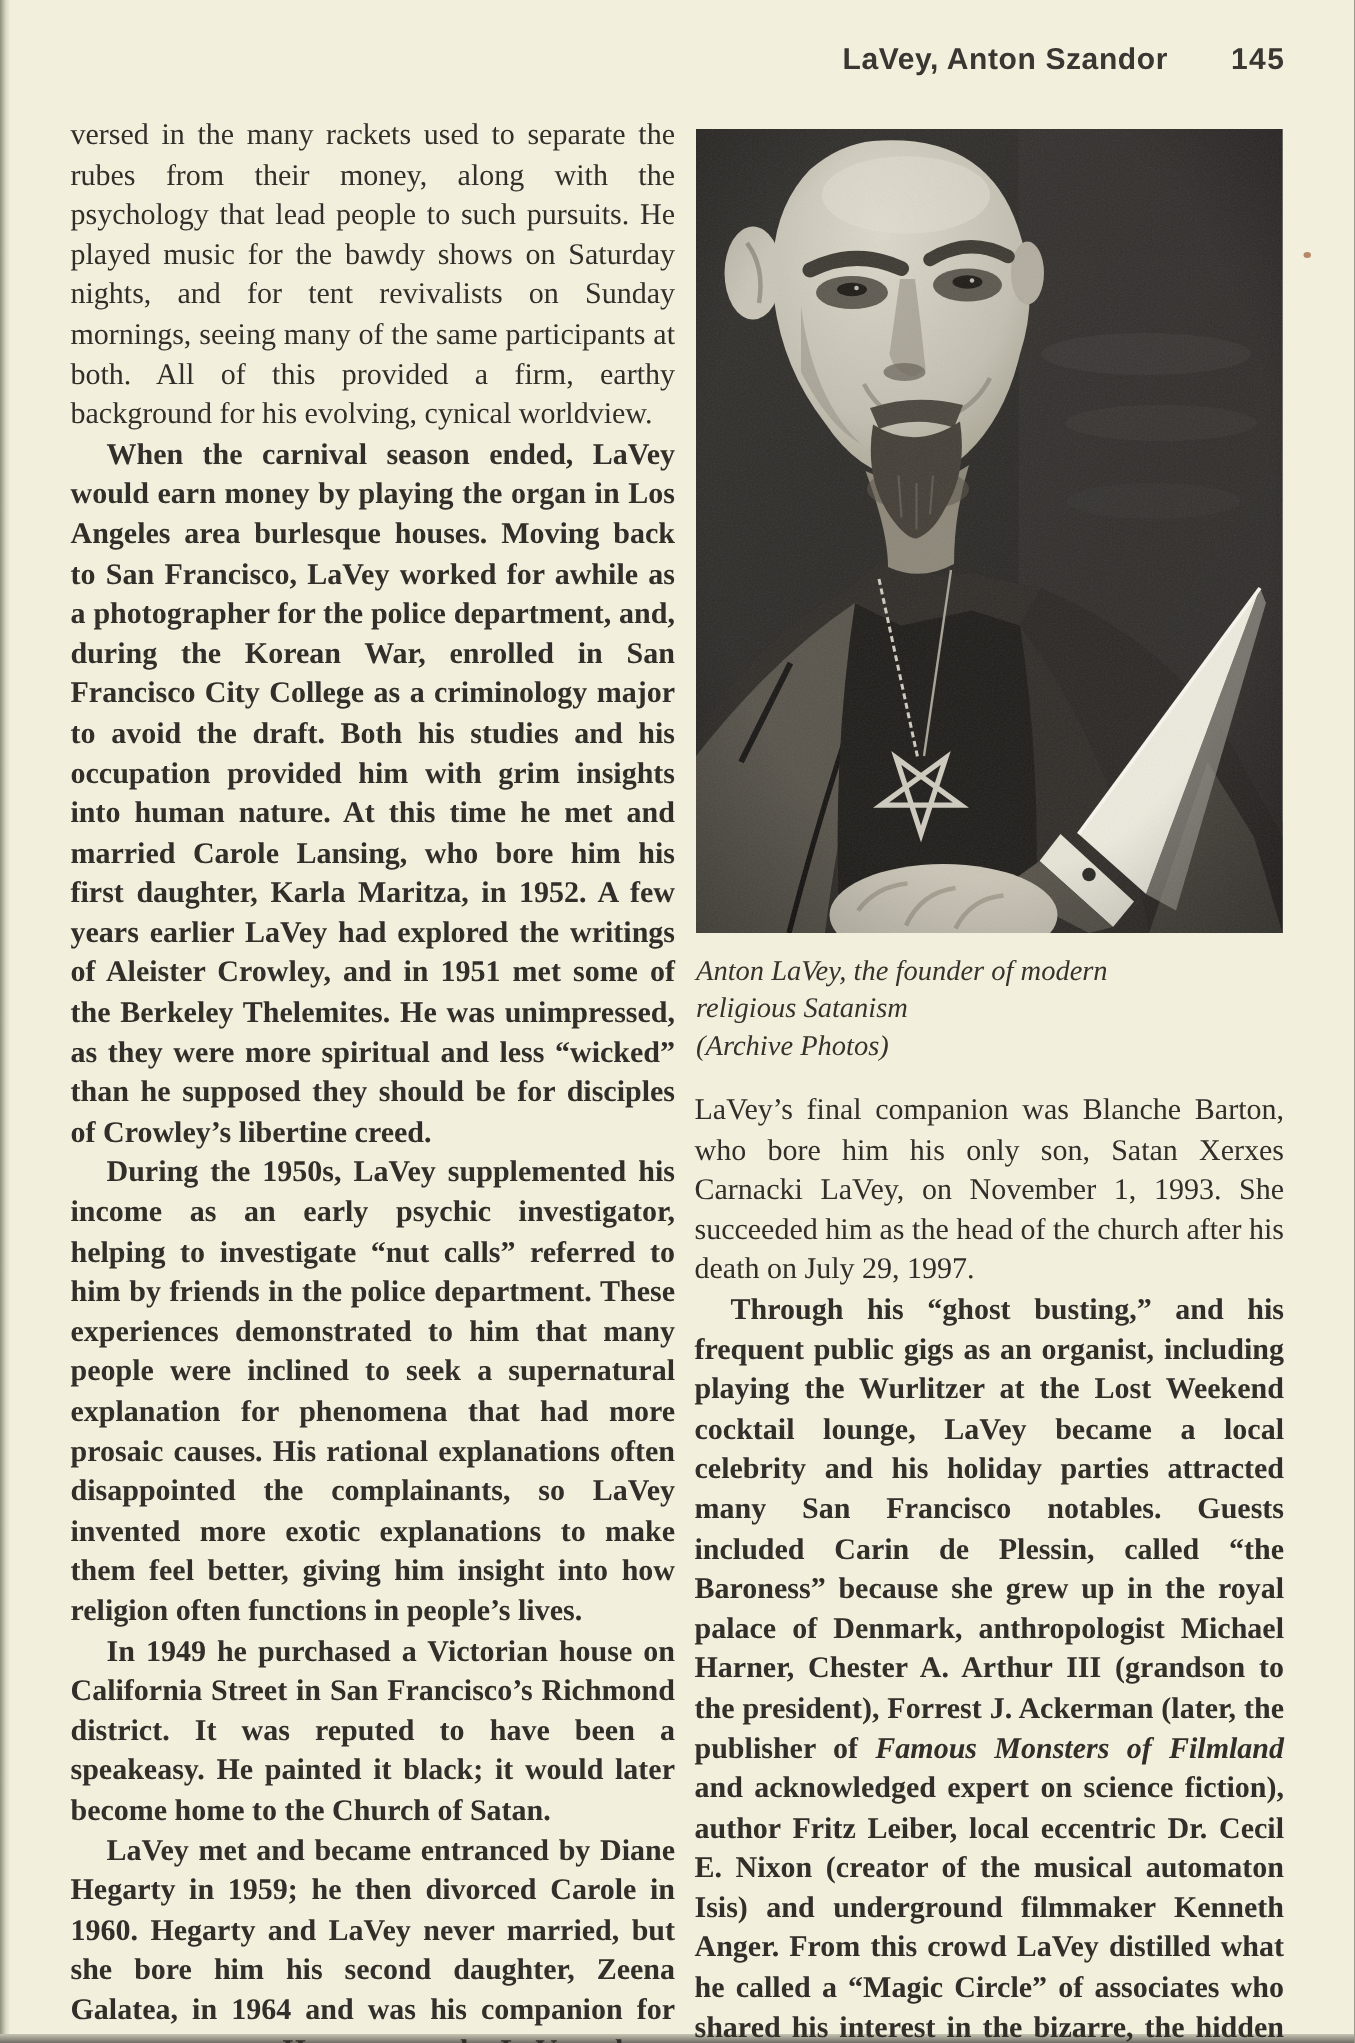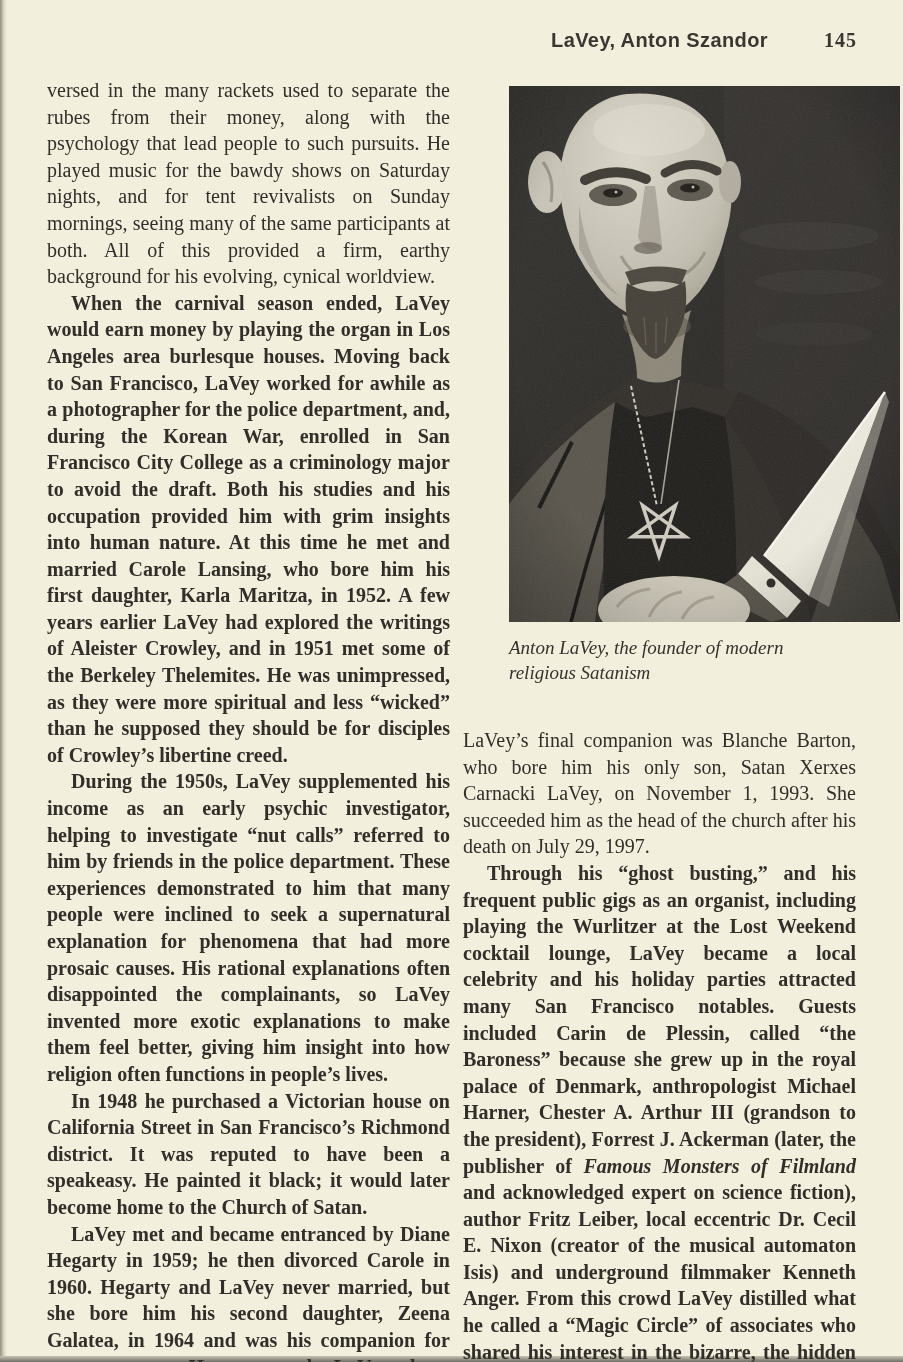--- a/index.html
+++ b/index.html
@@ -15,37 +15,37 @@
   .bottom-edge {
     position:absolute; left:0; bottom:0; width:100%; height:6px;
     background:linear-gradient(to bottom, #c7c4b3, #6f6d64);
   }
   .speck {
     position:absolute; left:869px; top:168px; width:5px; height:4px;
     background:#9c5c36; border-radius:50%; opacity:.7;
   }
   .page-header {
     position:absolute; top:29px; right:46px;
-    display:flex; gap:56px; align-items:baseline;
+    display:flex; gap:42px; align-items:baseline;
     font-family:"Liberation Sans", sans-serif; font-weight:700; color:#3a3631;
   }
   .entry-title { font-size:20px; letter-spacing:.4px; }
-  .page-number { font-size:20px; letter-spacing:1px;font-family:Liberation Serif, serif; }
+  .page-number { font-size:20px; letter-spacing:1px; }
 
   .col-left  { position:absolute; left:47px;  top:77px;  width:403px; }
   .col-right { position:absolute; left:463px; top:727px; width:393px; }
 
   p.para {
     margin:0; font-size:20px; line-height:26.6px;
     text-align:justify; text-justify:inter-word; hyphens:auto;
   }
   p.para.indent { text-indent:24px;font-weight:bold; }
   .it { font-style:italic; }
 
-  .photo-block { position:absolute; left:464px; top:86px; width:310px;margin-left:45px; }
+  .photo-block { position:absolute; left:464px; top:86px; width:310px; }
   .photo-frame { width:391px; height:536px; background:#2e2c29; line-height:0; }
   .photo-caption {
     margin-top:13px; font-style:italic; font-size:19px; line-height:25px; color:#36322c;
   }
 </style>
 </head>
 <body>
 
 <div class="page">
 
@@ -55,21 +55,21 @@
 
   <div class="page-header">
     <span class="entry-title">LaVey, Anton Szandor</span>
     <span class="page-number">145</span>
   </div>
 
   <div class="col-left">
       <p class="para"><span>versed in the many rackets used to separate the rubes from their money, along with the psychology that lead people to such pursuits. He played music for the bawdy shows on Saturday nights, and for tent revivalists on Sunday mornings, seeing many of the same participants at both. All of this provided a firm, earthy background for his evolving, cynical worldview.</span></p>
       <p class="para indent"><span>When the carnival season ended, LaVey would earn money by playing the organ in Los Angeles area burlesque houses. Moving back to San Francisco, LaVey worked for awhile as a photographer for the police department, and, during the Korean War, enrolled in San Francisco City College as a criminology major to avoid the draft. Both his studies and his occupation provided him with grim insights into human nature. At this time he met and married Carole Lansing, who bore him his first daughter, Karla Maritza, in 1952. A few years earlier LaVey had explored the writings of Aleister Crowley, and in 1951 met some of the Berkeley Thelemites. He was unimpressed, as they were more spiritual and less “wicked” than he supposed they should be for disciples of Crowley’s libertine creed.</span></p>
       <p class="para indent"><span>During the 1950s, LaVey supplemented his income as an early psychic investigator, helping to investigate “nut calls” referred to him by friends in the police department. These experiences demonstrated to him that many people were inclined to seek a supernatural explanation for phenomena that had more prosaic causes. His rational explanations often disappointed the complainants, so LaVey invented more exotic explanations to make them feel better, giving him insight into how religion often functions in people’s lives.</span></p>
-      <p class="para indent"><span>In 1948 he purchased a Victorian house on California Street in San Francisco’s Richmond district. It was reputed to have been a speakeasy. He painted it black; it would later become home to the Church of Satan.</span></p>
+      <p class="para indent"><span>In 1949 he purchased a Victorian house on California Street in San Francisco’s Richmond district. It was reputed to have been a speakeasy. He painted it black; it would later become home to the Church of Satan.</span></p>
       <p class="para indent"><span>LaVey met and became entranced by Diane Hegarty in 1959; he then divorced Carole in 1960. Hegarty and LaVey never married, but she bore him his second daughter, Zeena Galatea, in 1964 and was his companion for many years. Hegarty and LaVey later separated, and she sued him for palimony. The case was settled out of court.</span></p>
     </div>
 
   <div class="photo-block">
     <div class="photo-frame">
       <svg width="391" height="536" viewBox="0 0 391 536" xmlns="http://www.w3.org/2000/svg">
         <defs>
           <linearGradient id="bgGrad" x1="0" y1="0" x2="1" y2="1">
             <stop offset="0" stop-color="#34322e"></stop>
             <stop offset="1" stop-color="#252422"></stop>
@@ -155,20 +155,21 @@
         <path d="M108,521 Q120,505 141,503" stroke="#a8a292" stroke-width="3" fill="none"></path>
         <path d="M140,531 Q150,509 173,506" stroke="#a8a292" stroke-width="3" fill="none"></path>
         <path d="M173,533 Q183,513 205,511" stroke="#a8a292" stroke-width="3" fill="none"></path>
 
         <rect x="0" y="0" width="391" height="536" fill="url(#vign)"></rect>
         <rect x="0" y="0" width="391" height="536" filter="url(#grain)" opacity="0.10"></rect>
       </svg>
     </div>
     <div class="photo-caption">
         <div>Anton LaVey, the founder of modern religious Satanism</div>
+        <div>(Archive Photos)</div>
       </div>
   </div>
 
   <div class="col-right">
       <p class="para"><span>LaVey’s final companion was Blanche Barton, who bore him his only son, Satan Xerxes Carnacki LaVey, on November 1, 1993. She succeeded him as the head of the church after his death on July 29, 1997.</span></p>
       <p class="para indent"><span>Through his “ghost busting,” and his frequent public gigs as an organist, including playing the Wurlitzer at the Lost Weekend cocktail lounge, LaVey became a local celebrity and his holiday parties attracted many San Francisco notables. Guests included Carin de Plessin, called “the Baroness” because she grew up in the royal palace of Denmark, anthropologist Michael Harner, Chester A. Arthur III (grandson to the president), Forrest J. Ackerman (later, the publisher of </span><span class="it">Famous Monsters of Filmland</span><span> and acknowledged expert on science fiction), author Fritz Leiber, local eccentric Dr. Cecil E. Nixon (creator of the musical automaton Isis) and underground filmmaker Kenneth Anger. From this crowd LaVey distilled what he called a “Magic Circle” of associates who shared his interest in the bizarre, the hidden side of what moves the world. As his</span></p>
     </div>
 
 </div>
 

